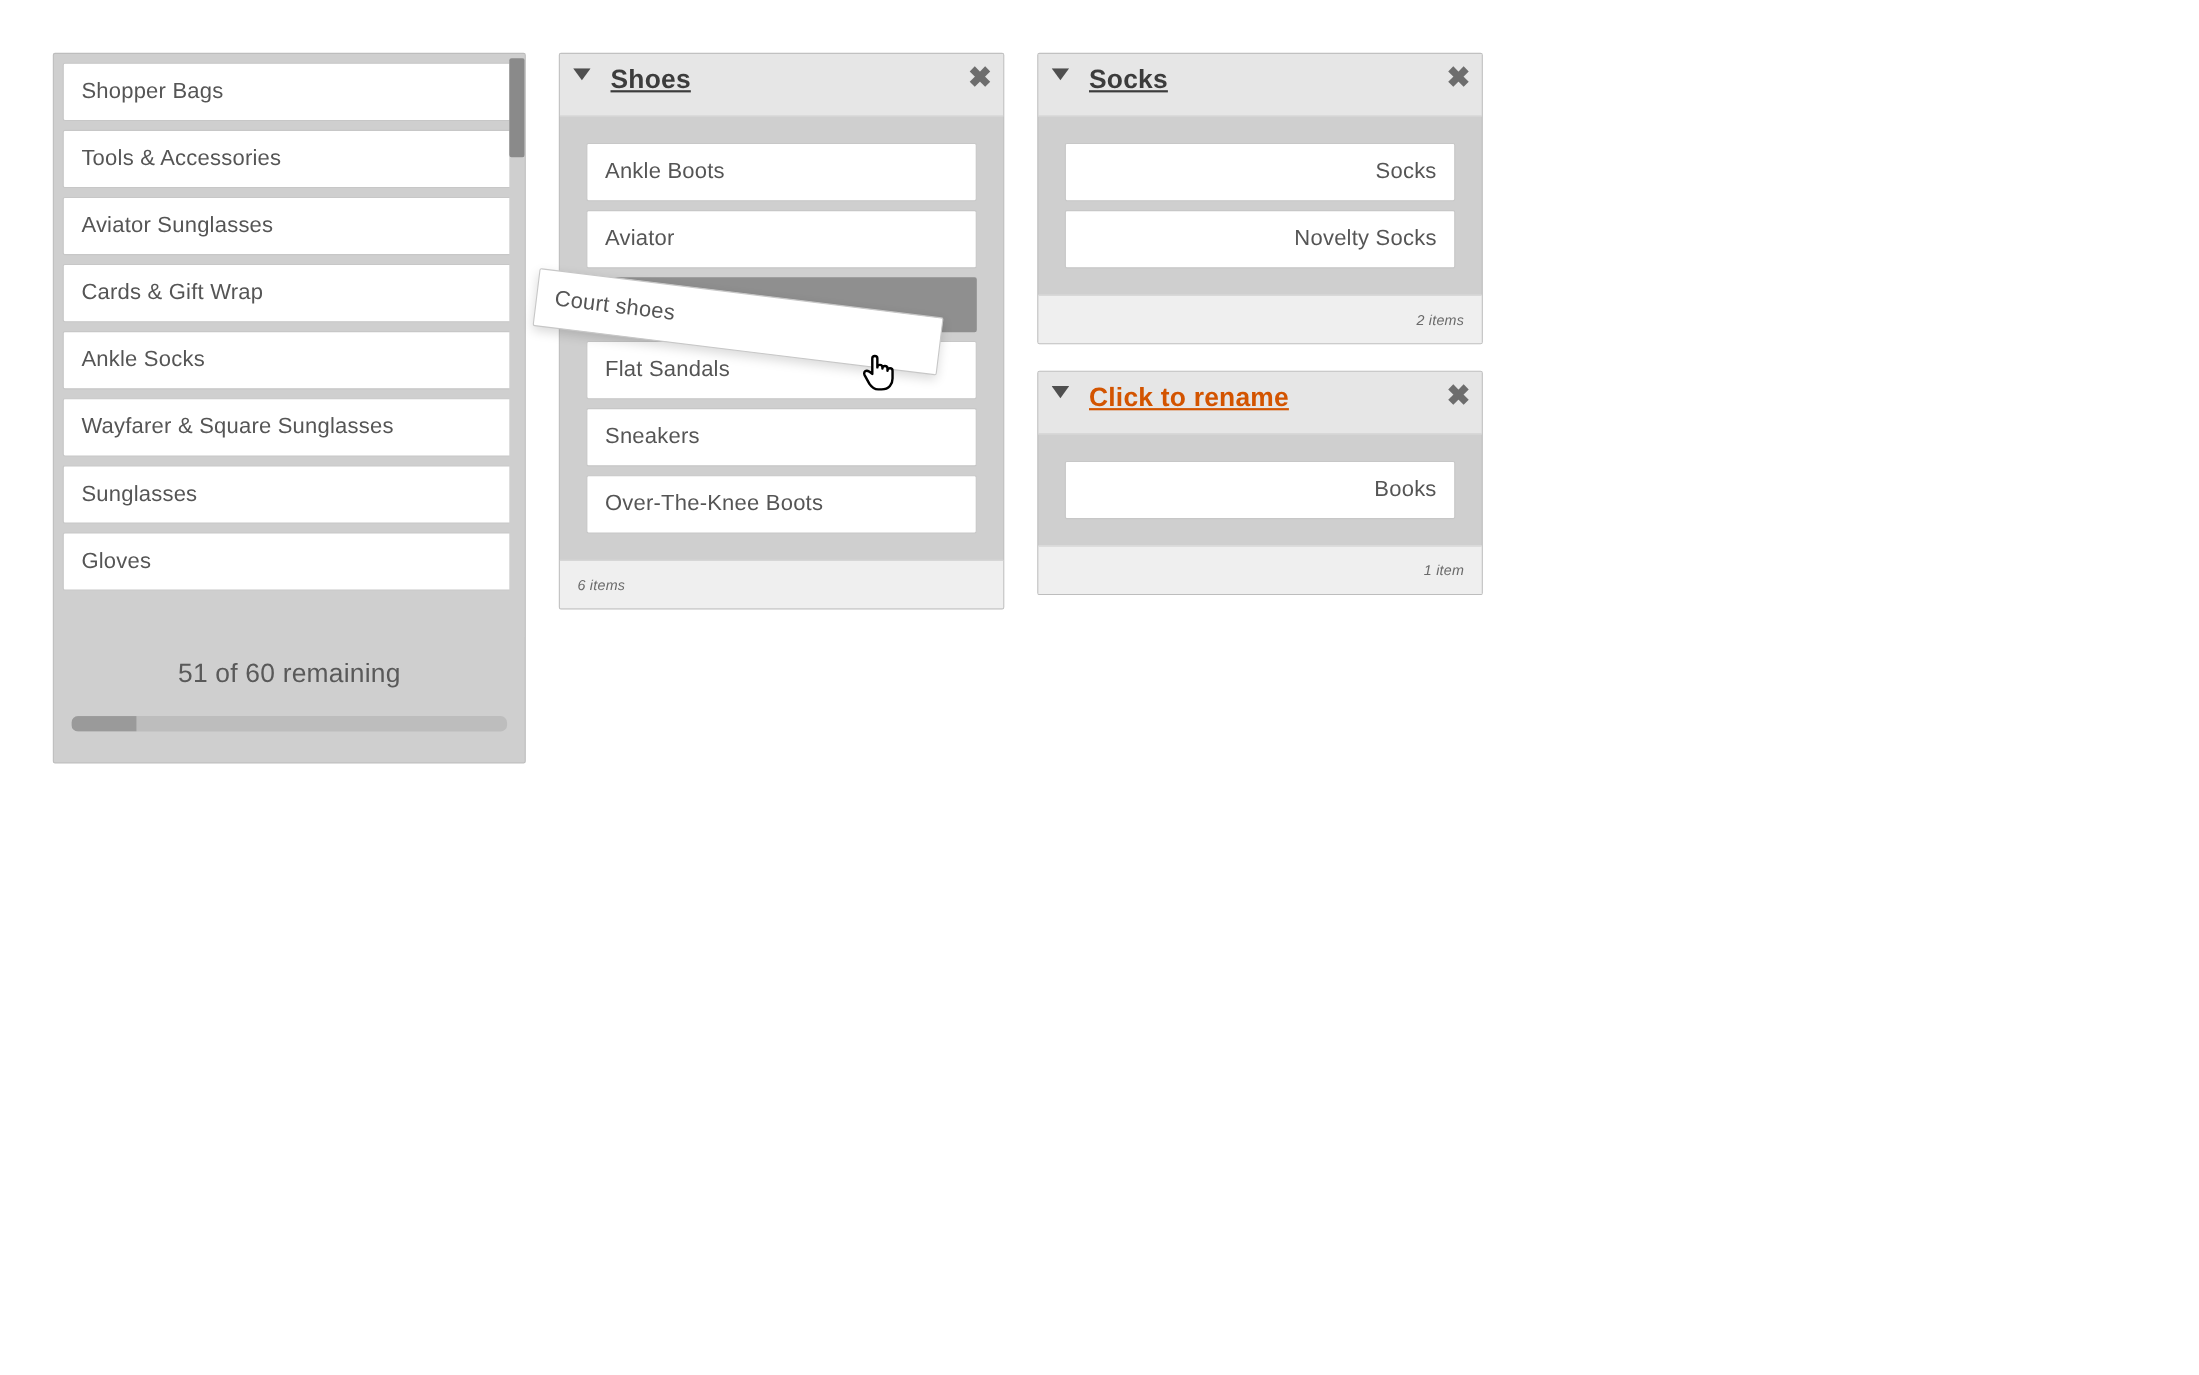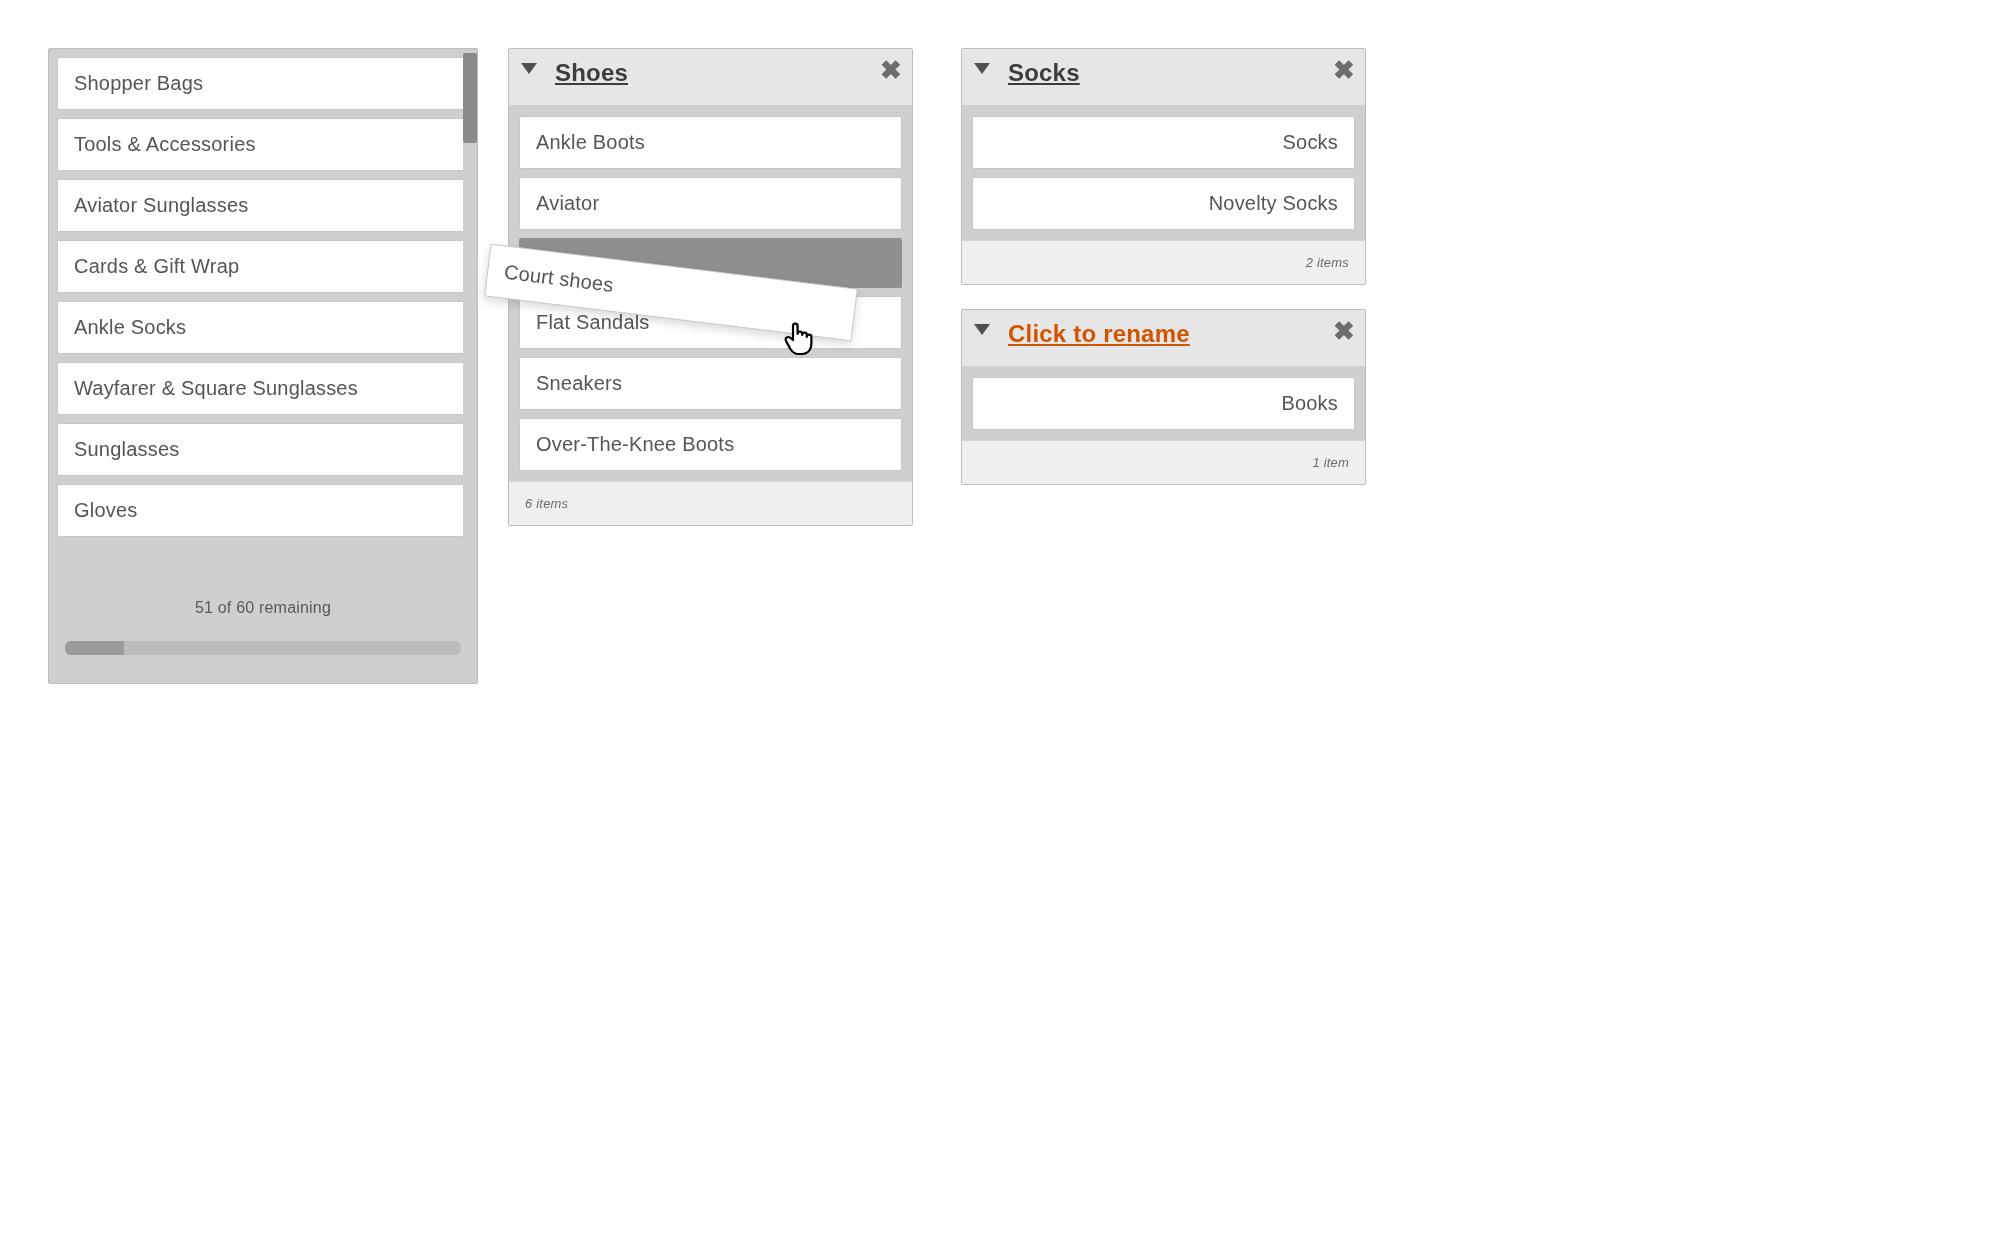--- a/index.html
+++ b/index.html
@@ -65,42 +65,42 @@
     width: 14px;
     height: 90px;
     background: #8a8a8a;
     border-radius: 2px;
   }
   .source-footer {
     padding: 20px 10px 28px;
     text-align: center;
   }
   .remaining-text {
-    font-size: 16px;
+    font-size: 24px;
     color: #595959;
     margin-bottom: 24px;
   }
   .progress-outer {
     height: 14px;
     background: #bdbdbd;
     border-radius: 6px;
     margin: 0 6px;
     overflow: hidden;
   }
   .progress-inner {
     height: 100%;
     background: #9a9a9a;
     width: 15%;
   }
 
   
   .groups-area {
     display: flex;
     align-items: flex-start;
-    gap: 48px;
+    gap: 30px;
   }
   .group-panel {
     width: 405px;
     background: #cfcfcf;
     border: 1px solid #bdbdbd;
     border-radius: 2px;
   }
   .group-header {
     display: flex;
     align-items: center;
@@ -131,21 +131,21 @@
     position: absolute;
     right: 10px;
     top: 8px;
     font-size: 26px;
     font-weight: 700;
     color: #6d6d6d;
     cursor: pointer;
     line-height: 1;
   }
   .group-body {
-    padding: 10px;
+    padding: 24px;
     display: flex;
     flex-direction: column;
     gap: 8px;
     position: relative;
   }
   .drop-placeholder {
     height: 50px;
     background: #8f8f8f;
     border-radius: 2px;
   }

